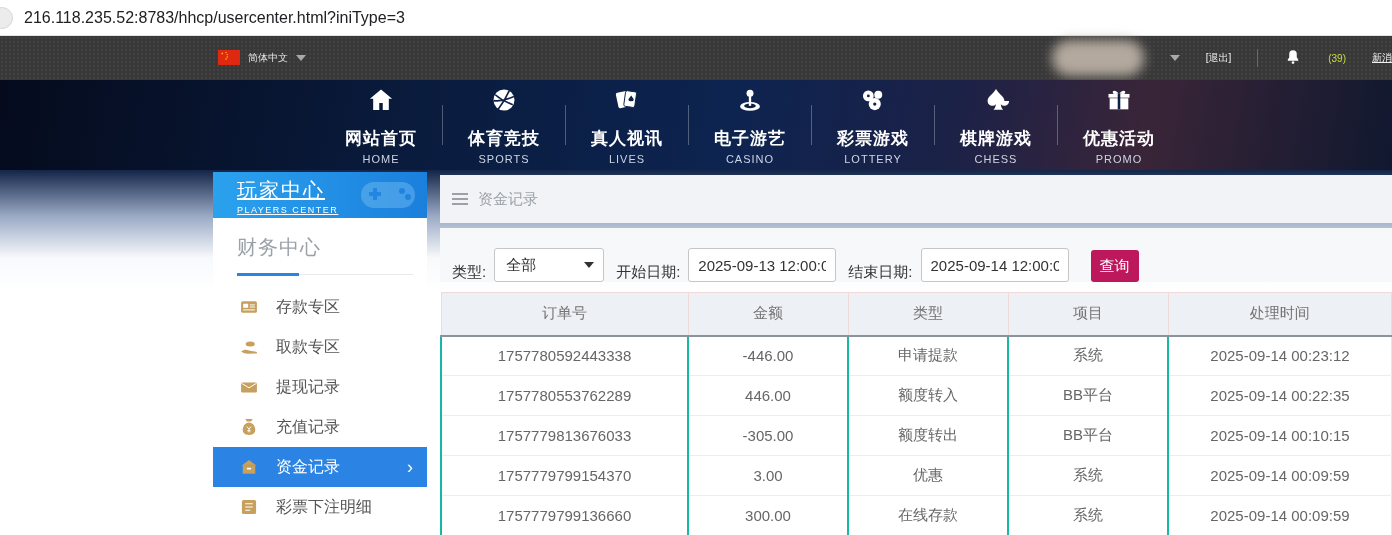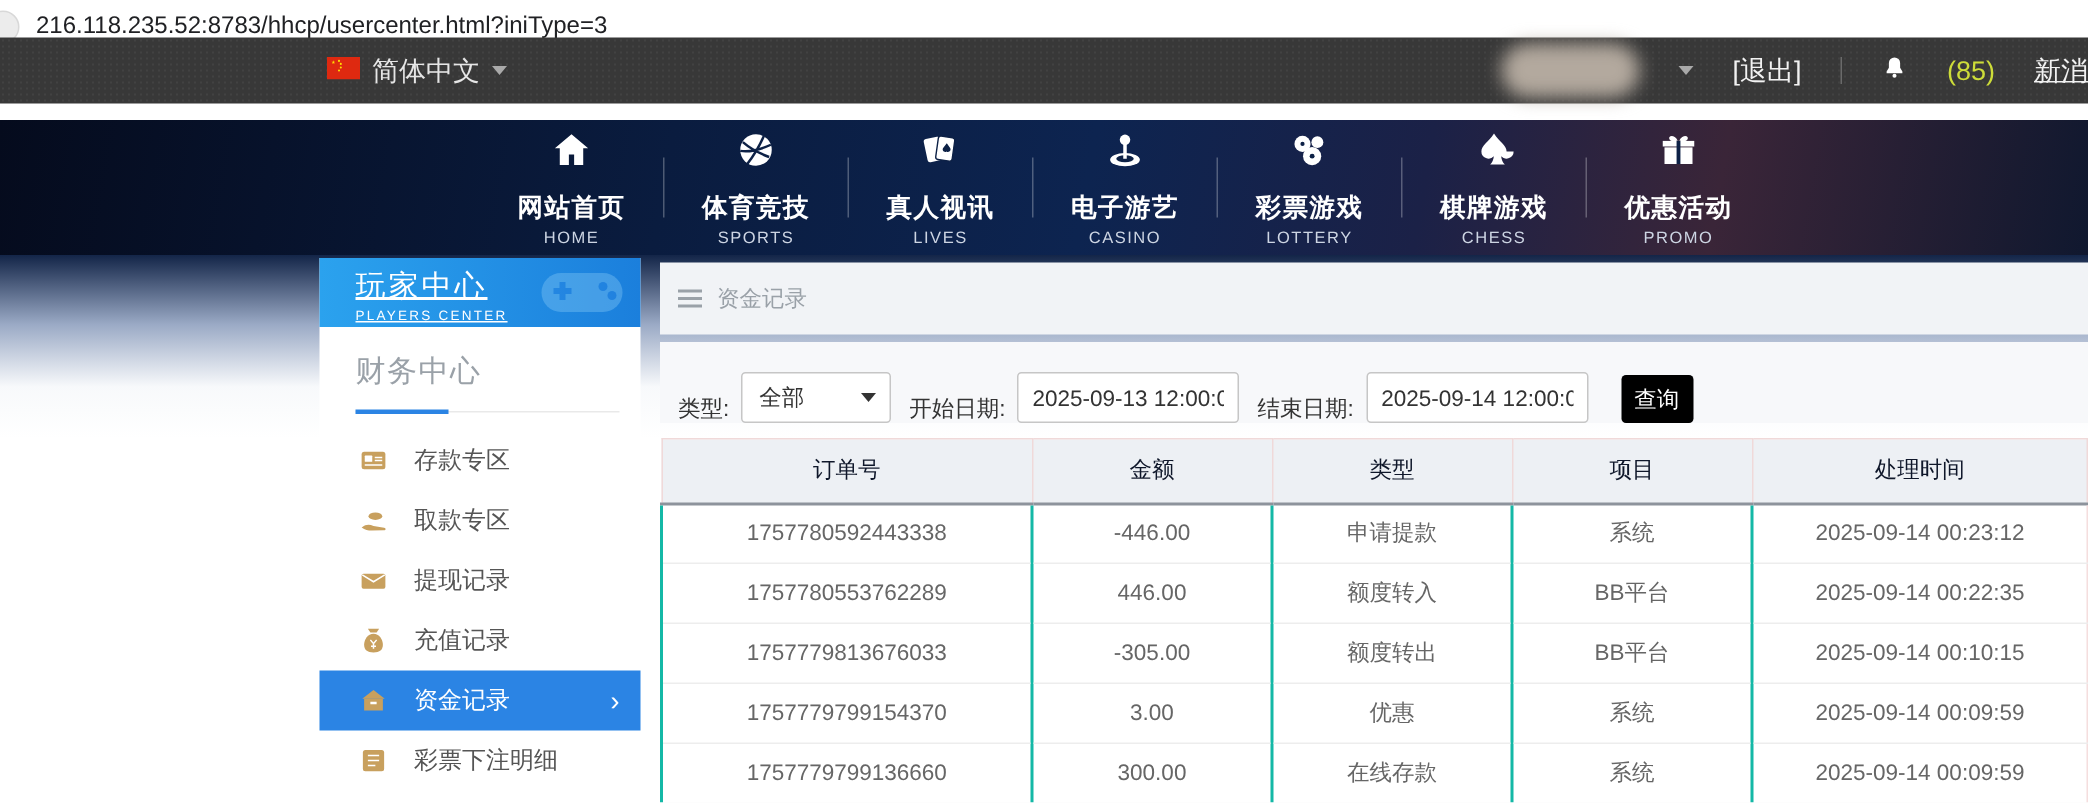--- a/index.html
+++ b/index.html
@@ -7,23 +7,23 @@
   .screen { position:relative; width:1392px; height:535px; overflow:hidden; background:#fff; }
 
   
   .browser-bar { position:absolute; top:0; left:0; right:0; height:36px; background:#fff;
     border-bottom:1px solid #dfe3ea; display:flex; align-items:center; padding-left:24px;
     font-size:16px; color:#202124; }
   .favicon { position:absolute; left:-9px; top:7px; width:22px; height:22px; border-radius:50%;
     background:#ececec; border:1px solid #d8d8d8; }
 
   
-  .topbar { position:absolute; top:25px; left:0; right:0; height:44px; background:#383838;
+  .topbar { position:absolute; top:36px; left:0; right:0; height:44px; background:#383838;
     background-image:radial-gradient(rgba(255,255,255,0.05) 1px, transparent 1px); background-size:4px 4px;
-    display:flex; align-items:center; color:#e6e6e6; font-size:18px; }
+    display:flex; align-items:center; color:#e6e6e6; font-size:10px; }
   .topbar-left { margin-left:218px; display:flex; align-items:center; gap:8px; cursor:pointer; }
   .caret-down { width:0; height:0; border-left:5px solid transparent; border-right:5px solid transparent;
     border-top:6px solid #a9a9a9; }
   .topbar-right { margin-left:auto; display:flex; align-items:center; gap:26px; white-space:nowrap; }
   .user-blob { width:92px; height:36px; border-radius:18px; background:#b3a99e; filter:blur(6px); }
   .tb-divider { width:1px; height:18px; background:#6a6a6a; }
   .msg-count { color:#cddc39; }
   .msg-text { color:#f2f2f2;text-decoration:underline; }
   .logout { color:#f2f2f2; cursor:pointer; }
 
@@ -63,33 +63,33 @@
   
   .content { position:absolute; left:440px; top:175px; right:0; z-index:1; }
   .breadcrumb { height:48px; background:#f1f3f6; display:flex; align-items:center; gap:10px;
     padding-left:12px; color:#9aa1a8; font-size:15px; }
   .burger { display:flex; flex-direction:column; gap:3px; cursor:pointer; }
   .burger span { display:block; width:16px; height:2px; background:#9aa1a8; }
 
   .filterbar { margin-top:5px; height:54px; background:#f7f8fa; display:flex; align-items:flex-end;
     padding-left:12px; font-size:15px; color:#333; }
   .flabel { margin-right:8px; }
-  .select-box { width:100px; height:34px; background:#fff; border:1px solid #c6c6c6; border-radius:3px;
+  .select-box { width:110px; height:34px; background:#fff; border:1px solid #c6c6c6; border-radius:3px;
     display:flex; align-items:center; justify-content:space-between; padding:0 9px 0 11px;
     margin-right:12px; cursor:pointer; }
   .select-caret { width:0; height:0; border-left:5px solid transparent; border-right:5px solid transparent;
     border-top:6px solid #333; }
   .dinput { width:148px; height:34px; background:#fff; border:1px solid #c6c6c6; border-radius:3px;
     padding:0 9px; font-size:15px; color:#333; font-family:inherit; margin-right:12px; }
-  .search-btn { width:48px; height:32px; background:#000000; color:#fff; border:none; border-radius:3px;
+  .search-btn { width:48px; height:32px; background:#be185d; color:#fff; border:none; border-radius:3px;
     font-size:15px; margin-left:10px; cursor:pointer; font-family:Liberation Sans, sans-serif; }
 
   .table-wrap { margin-top:10px; }
   table { width:100%; border-collapse:collapse; table-layout:fixed; font-size:15px; }
-  th { height:43px; background:#edf0f4; color:#0f172a; font-weight:normal; text-align:center;
+  th { height:43px; background:#edf0f4; color:#737373; font-weight:normal; text-align:center;
     border:1px solid #f0d9d9; border-bottom:2px solid #8d939c; }
   td { height:40px; text-align:center; color:#666; background:#fff;
     border-left:2px solid #14b8a6; border-right:1px solid #f5dede; border-bottom:1px solid #ededed; }
 </style>
 </head>
 <body>
 
 <div class="screen">
 
   <div class="browser-bar">
@@ -116,21 +116,21 @@
       <div class="user-blob"></div>
       <span class="caret-down"></span>
       <span class="logout">[退出]</span>
       <span class="tb-divider"></span>
       <span>
         <svg width="18" height="18" viewBox="0 0 24 24">
             <path d="M12 3a5 5 0 0 0-5 5v4.2L5 15.5V17h14v-1.5l-2-3.3V8a5 5 0 0 0-5-5z" fill="#fff"></path>
             <circle cx="12" cy="19.4" r="1.8" fill="#fff"></circle>
           </svg>
       </span>
-      <span class="msg-count">(85)</span>
+      <span class="msg-count">(39)</span>
       <span class="msg-text">新消</span>
     </div>
   </div>
 
   <div class="navbar">
     <div class="nav-list">
 
       <div class="nav-item">
         <span class="nav-icon">
           <svg width="28" height="28" viewBox="0 0 24 24">

